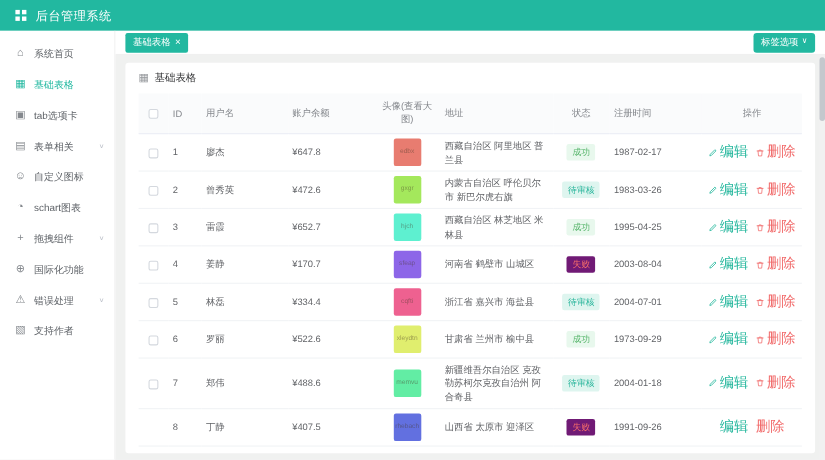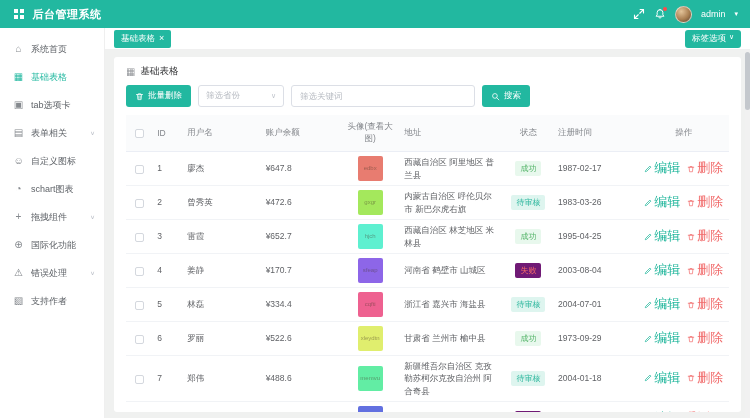--- a/index.html
+++ b/index.html
@@ -4,21 +4,21 @@
 <style>
   *{box-sizing:border-box;margin:0;padding:0}
   html,body{width:750px;height:418px;overflow:hidden;background:#f0f1f0;
     font-family:"Liberation Sans","DejaVu Sans",sans-serif}
   .app{width:750px;height:418px;display:flex;flex-direction:column}
 
   
   .topbar{flex:0 0 28px;background:#22b8a0;display:flex;align-items:center;padding:0 12px}
   .grid-icon{display:grid;grid-template-columns:4px 4px;gap:1.5px;margin:0 9px 0 2px;cursor:pointer}
   .grid-icon i{width:4px;height:4px;background:#fff;display:block}
-  .app-title{color:#fff;font-size:11px;font-weight:bold;letter-spacing:.5px}
+  .app-title{color:#fff;font-size:11px;font-weight:normal;letter-spacing:.5px}
   .topbar-right{margin-left:auto;display:flex;align-items:center;gap:9px}
   .tb-ic{display:flex;align-items:center;cursor:pointer;position:relative}
   .bell-dot{position:absolute;top:-1px;right:-1px;width:4px;height:4px;border-radius:50%;background:#ff4949}
   .avatar{width:17px;height:17px;border-radius:50%;
     background:radial-gradient(circle at 35% 30%,#e3c49a,#a97f52 55%,#5d4630 95%);
     border:1px solid rgba(255,255,255,.6);cursor:pointer}
   .username{color:#fff;font-size:9px;cursor:pointer}
   .u-caret{color:#fff;font-size:7px;cursor:pointer}
 
   
@@ -79,36 +79,20 @@
 <div class="app">
 
   <header class="topbar">
     <span class="grid-icon">
         <i></i>
         <i></i>
         <i></i>
         <i></i>
       </span>
     <span class="app-title">后台管理系统</span>
-    <div class="topbar-right">
-      <span class="tb-ic">
-        <svg width="12" height="12" viewBox="0 0 16 16">
-            <path d="M9.5 2H14v4.5M14 2L9 7M6.5 14H2V9.5M2 14l5-5" fill="none" stroke="#fff" stroke-width="1.5" stroke-linecap="round"></path>
-          </svg>
-      </span>
-      <span class="tb-ic">
-        <svg width="12" height="12" viewBox="0 0 16 16">
-            <path d="M8 2.2a3.8 3.8 0 0 0-3.8 3.8v3L2.8 11h10.4l-1.4-2V6A3.8 3.8 0 0 0 8 2.2zM6.6 12.6a1.5 1.5 0 0 0 2.8 0" fill="none" stroke="#fff" stroke-width="1.3" stroke-linecap="round"></path>
-          </svg>
-        <span class="bell-dot"></span>
-      </span>
-      <span class="avatar"></span>
-      <span class="username">admin</span>
-      <span class="u-caret">▾</span>
-    </div>
   </header>
 
   <div class="body-row">
 
     <aside class="sidebar">
       <nav id="sidebar-list">
           <div class="side-item">
             <span class="si-icon">⌂</span>
             <span class="si-label">系统首页</span>
           </div>
@@ -168,40 +152,20 @@
       </div>
 
       <div class="content">
         <div class="card">
 
           <div class="card-title">
             <span class="ct-icon">▦</span>
             <span>基础表格</span>
           </div>
 
-          <div class="toolbar">
-            <button class="btn">
-              <svg width="9" height="9" viewBox="0 0 16 16">
-                  <path d="M2.5 4.5h11M6 4.5V3h4v1.5M4.2 4.5l.9 9h5.8l.9-9M6.7 7v4.5M9.3 7v4.5" fill="none" stroke="#fff" stroke-width="1.3" stroke-linecap="round"></path>
-                </svg>
-              <span>批量删除</span>
-            </button>
-            <div class="select">
-              <span>筛选省份</span>
-              <span class="sel-caret">∨</span>
-            </div>
-            <input class="input" type="text" placeholder="筛选关键词" style="">
-            <button class="btn">
-              <svg width="9" height="9" viewBox="0 0 16 16">
-                  <circle cx="7" cy="7" r="4.2" fill="none" stroke="#fff" stroke-width="1.4"></circle>
-                  <path d="M10.2 10.2L14 14" stroke="#fff" stroke-width="1.4" stroke-linecap="round"></path>
-                </svg>
-              <span>搜索</span>
-            </button>
-          </div>
 
           <table>
             <colgroup>
               <col style="width:4.5%">
                 <col style="width:5%">
                 <col style="width:13%">
                 <col style="width:13%">
               <col style="width:10%">
                 <col style="width:17%">
                 <col style="width:8.5%">

